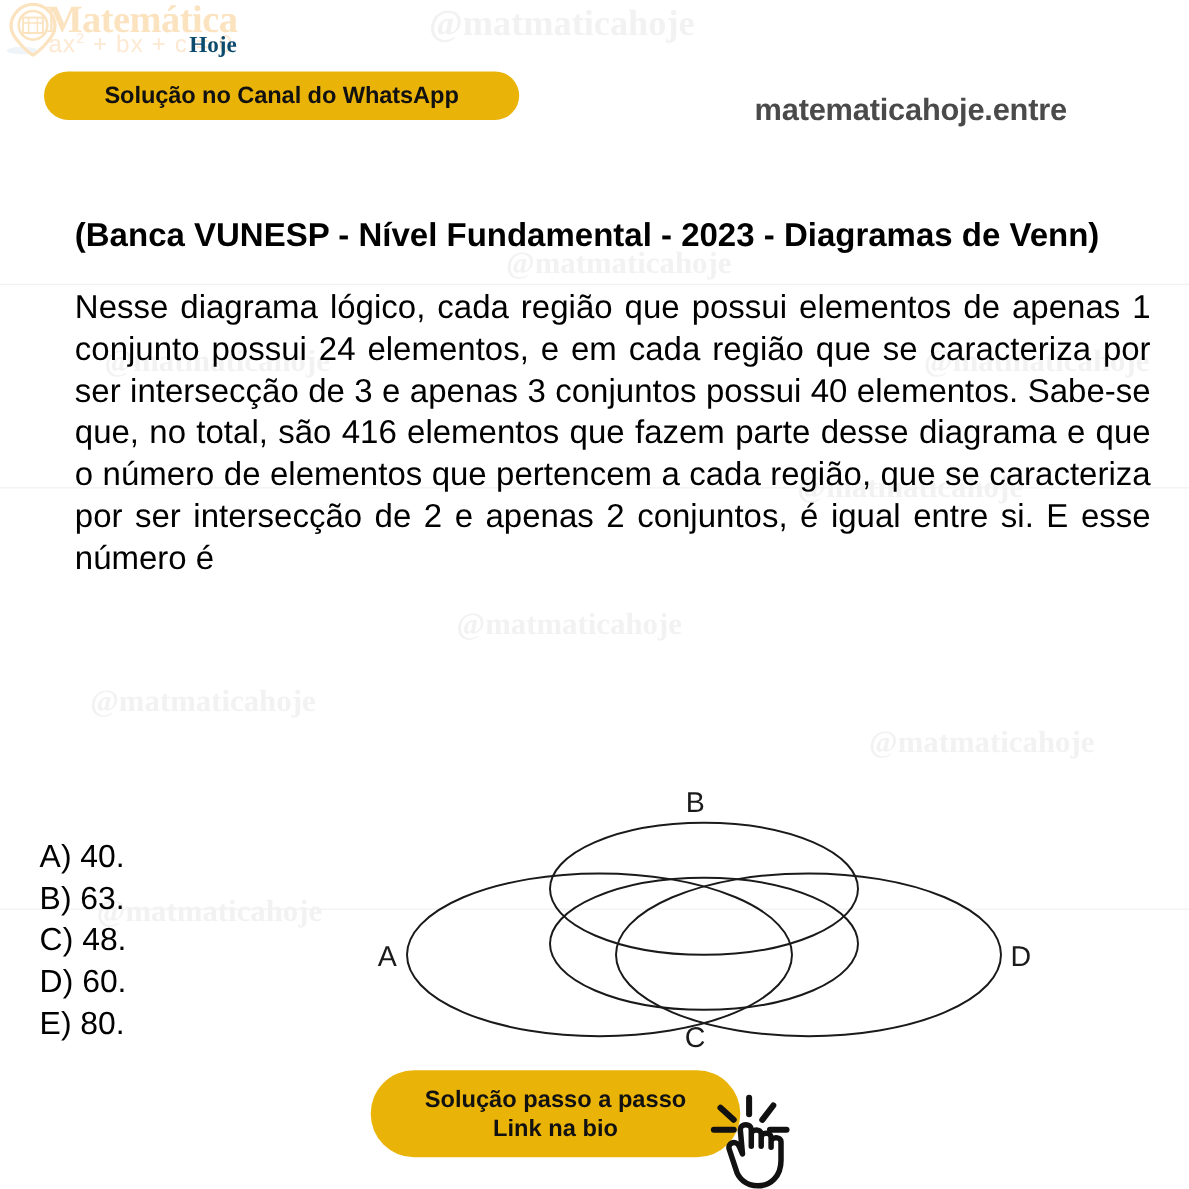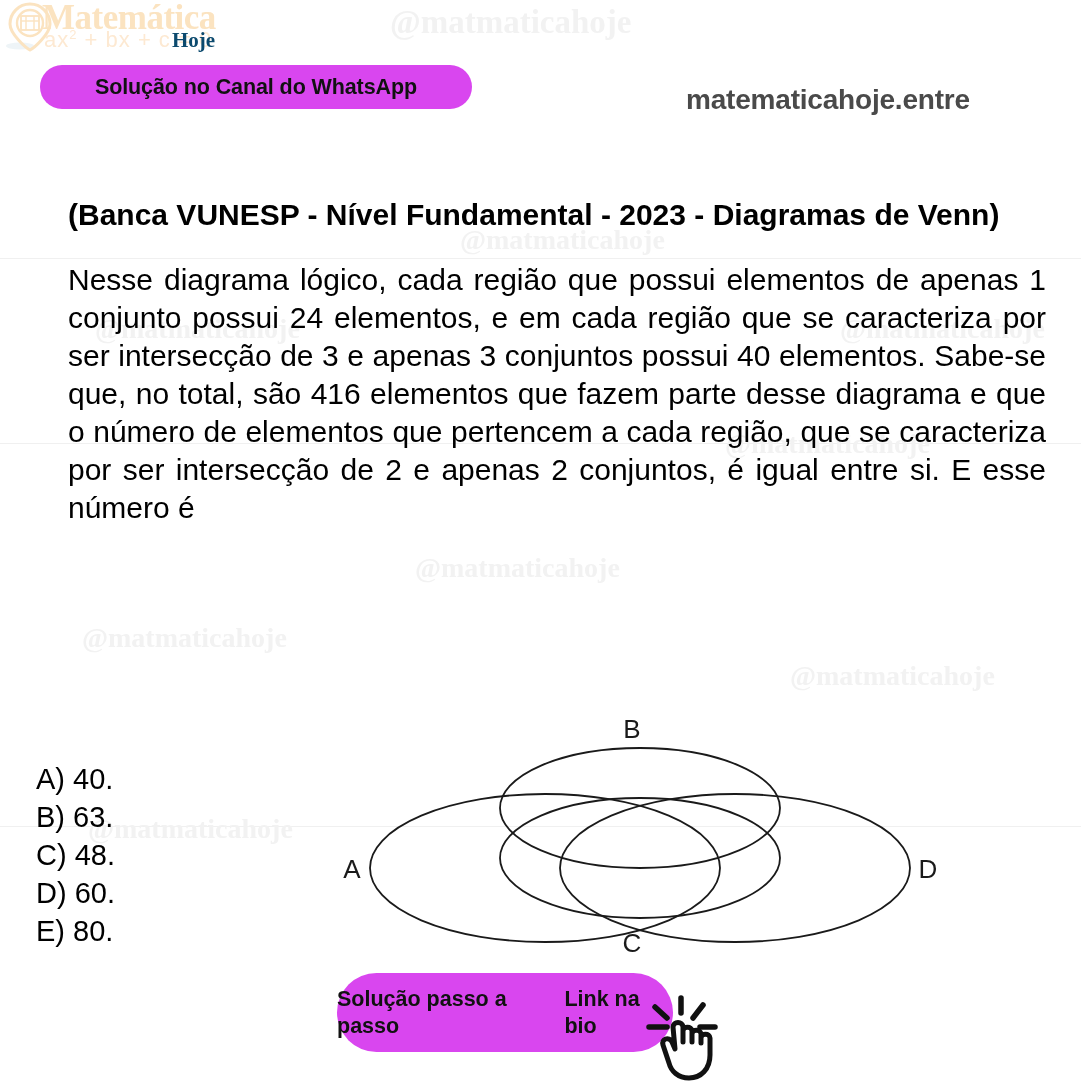--- a/index.html
+++ b/index.html
@@ -80,45 +80,46 @@
     top: 28px;
     font-family: "Liberation Serif", serif;
     font-weight: 700;
     font-size: 21px;
     color: #0c4a6e;
   }
 
   
   .pill {
     position: absolute;
-    background: #d946ef;
+    background: #eab308;
     border-radius: 40px;
     display: flex;
     align-items: center;
     justify-content: center;
     color: #111;
     font-weight: 700;
     z-index: 5;
-    text-align: left;
+    text-align: right;
     line-height: 1.25;
   }
   #pill-top {
     left: 40px;
     top: 65px;
     width: 432px;
     height: 44px;
     font-size: 21.5px;
     letter-spacing: -0.1px;
   }
   #pill-bottom {
     left: 337px;
     top: 973px;
     width: 336px;
     height: 79px;
     font-size: 21.5px;
+    flex-direction: column;
   }
   #pill-bottom span { display: block; }
 
   
   .site-url {
     position: absolute;
     color: #4a4a4a;
     font-weight: 700;
     z-index: 6;
     letter-spacing: -0.2px;

